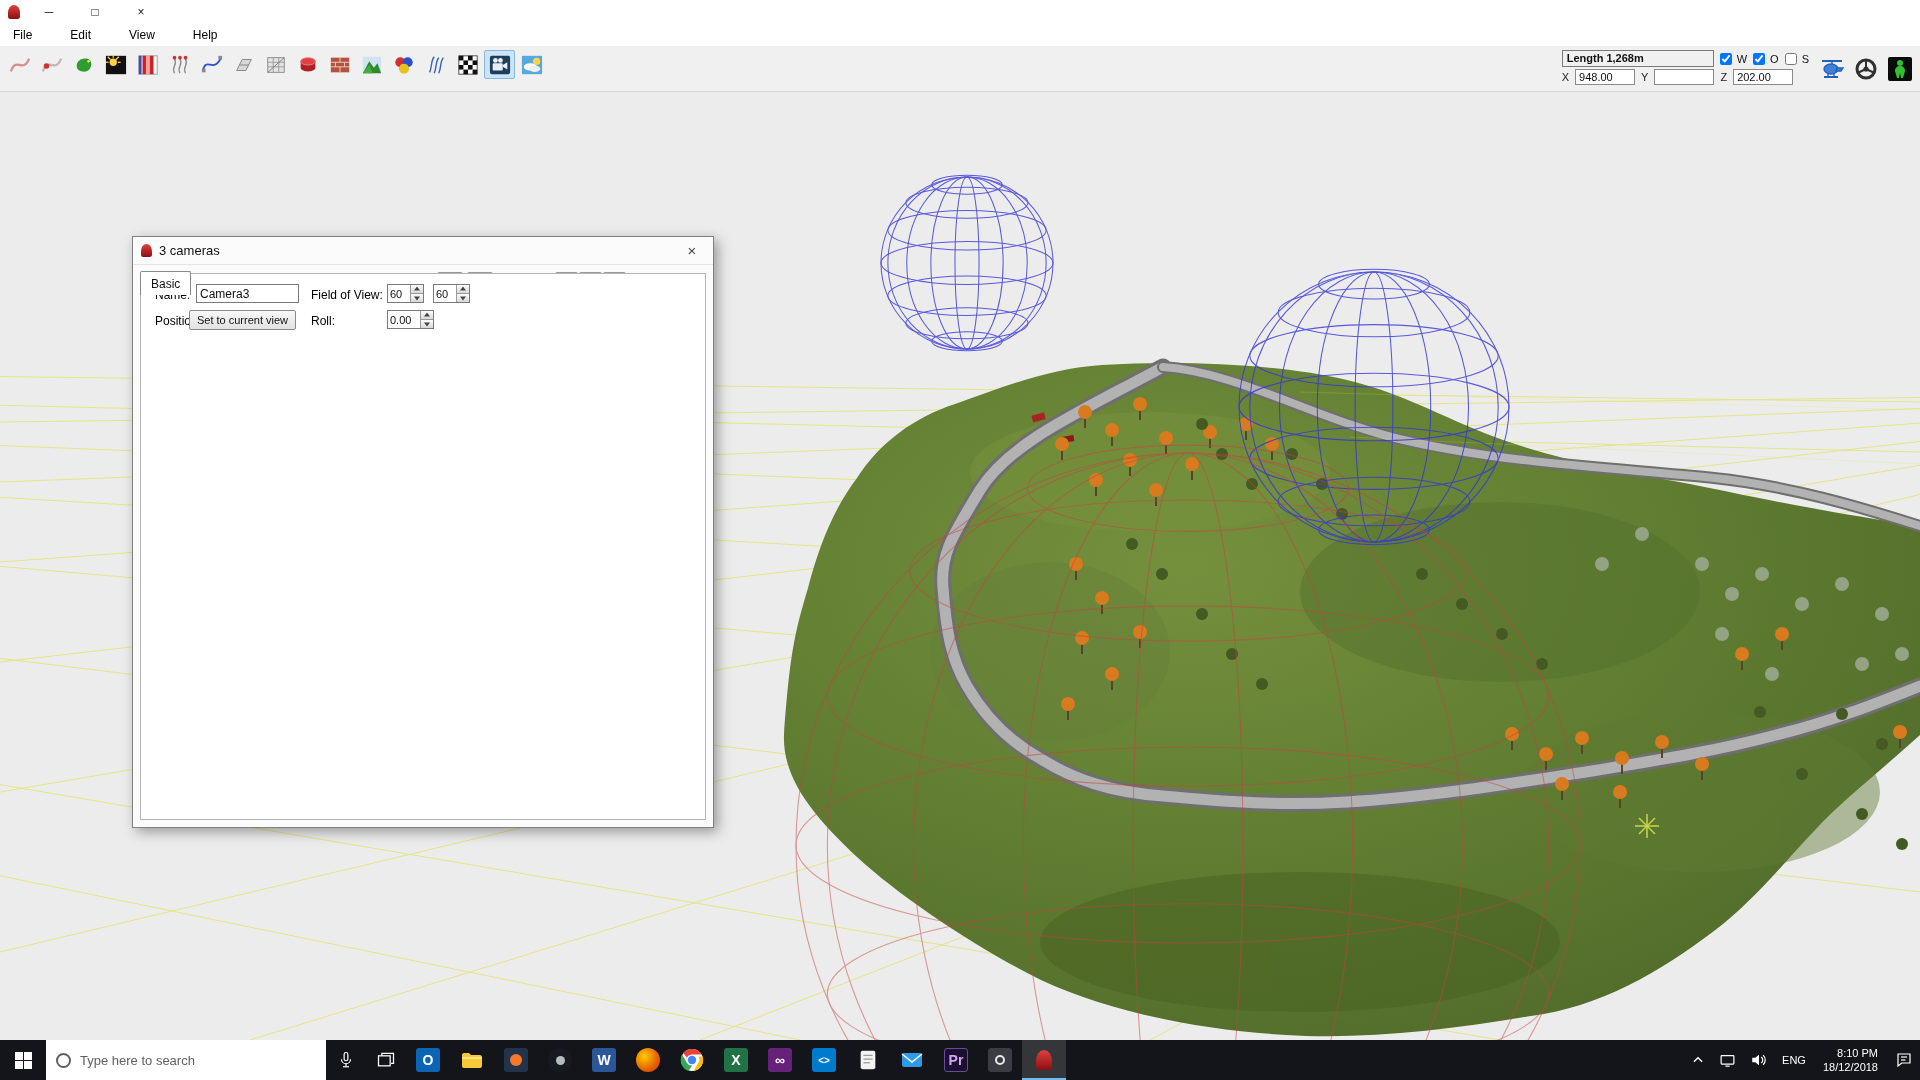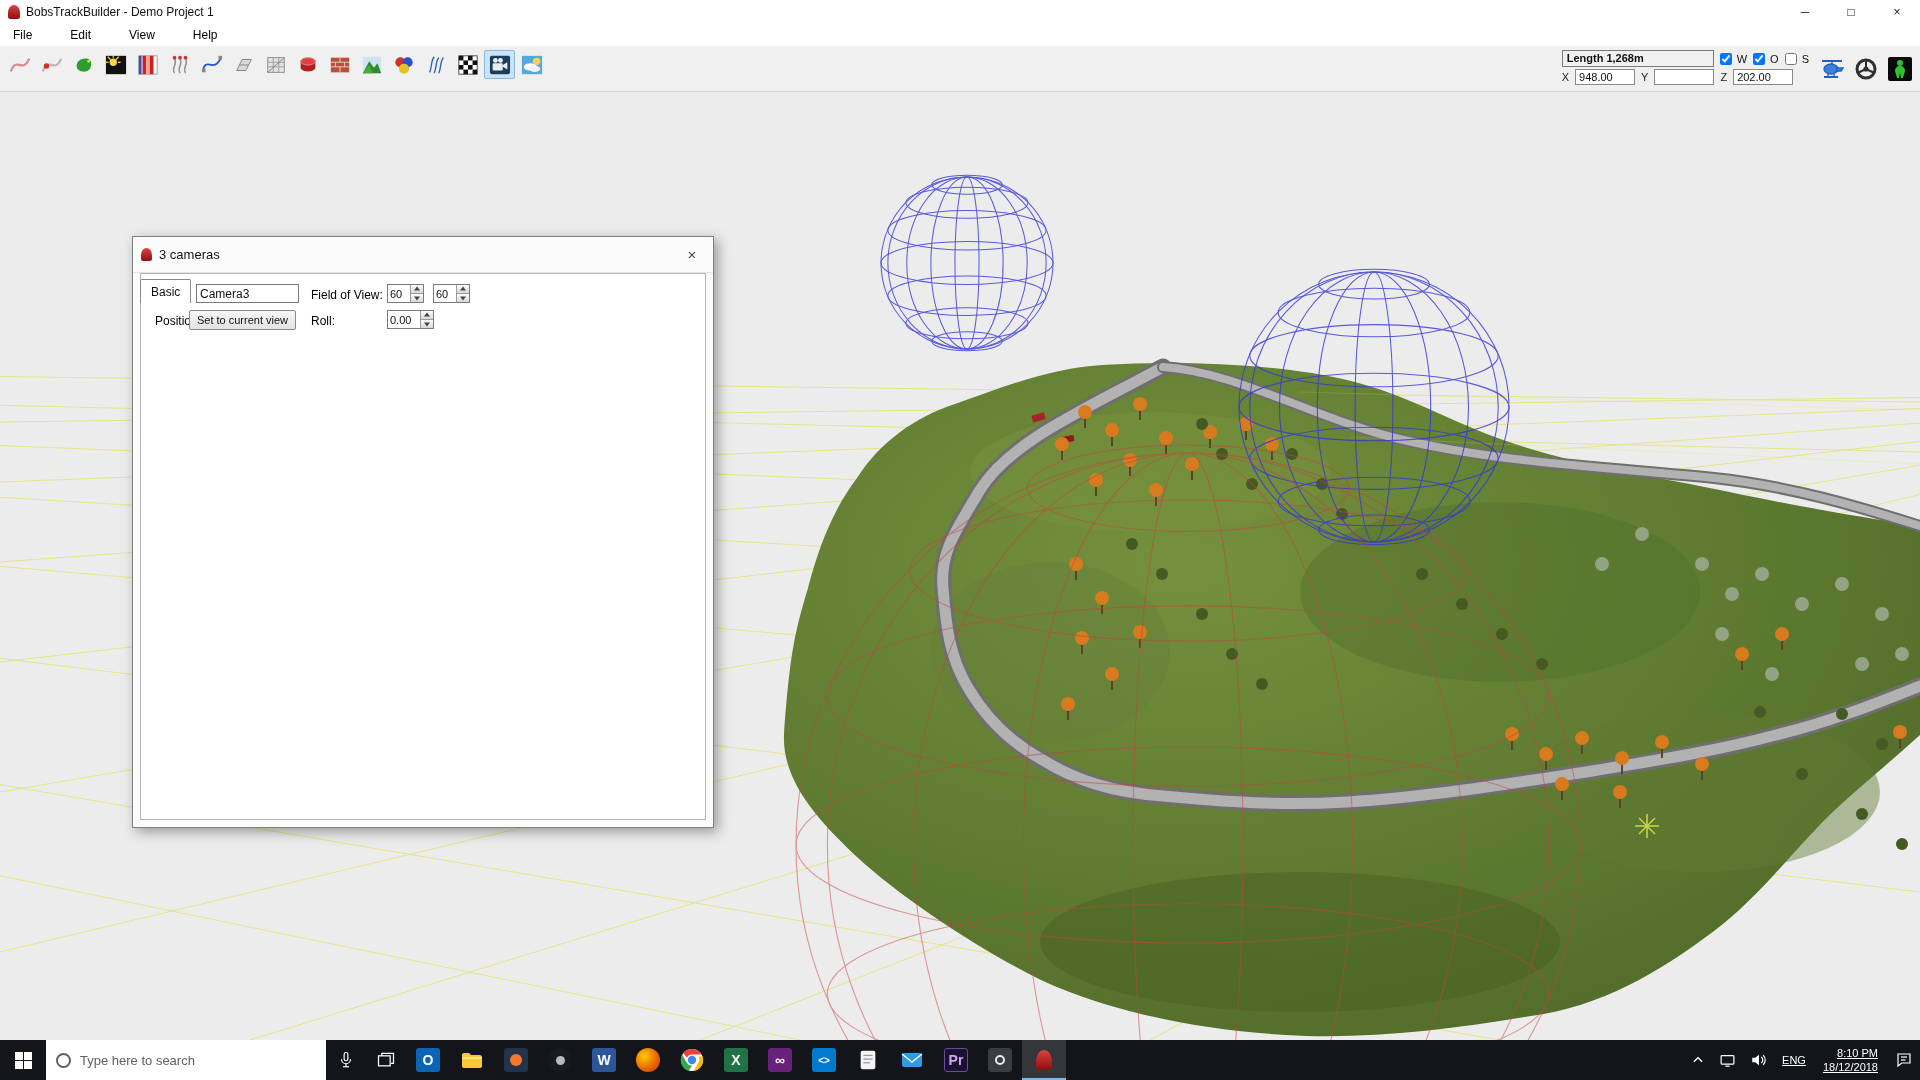--- a/index.html
+++ b/index.html
@@ -30,21 +30,21 @@
   .coord-in { width:60px; height:16px; font-size:11px; border:1px solid #8a8a8a; padding:0 3px; background:#fff; color:#111; }
   .tb-rico { display:flex; align-items:center; gap:3px; padding-top:4px; }
   .tb-rico .tb-btn { width:30px; height:30px; }
 
   
   .viewport { flex:1 1 auto; position:relative; background:#ececec; overflow:hidden; }
   .viewport svg.scene { position:absolute; inset:0; width:100%; height:100%; display:block; }
 
   
   .dialog { position:absolute; left:132px; top:144px; width:582px; height:592px; background:#fbfbfb; border:1px solid #808080; box-shadow:4px 4px 12px rgba(0,0,0,.35); font-size:12px; z-index:5; }
-  .dlg-titlebar { height:36px; display:flex; align-items:center; padding:0 4px 0 8px; border-bottom:1px solid #e4e4e4; background:#fbfbfb; }
+  .dlg-titlebar { height:28px; display:flex; align-items:center; padding:0 4px 0 8px; border-bottom:1px solid #e4e4e4; background:#fbfbfb; }
   .dlg-icon { width:11px; height:13px; background:linear-gradient(180deg,#e04040,#8b1010); border-radius:50% 50% 20% 20% / 55% 55% 18% 18%; margin-right:7px; }
   .dlg-title { flex:1; font-size:13px; color:#111; }
   .dlg-close { width:34px; height:24px; display:flex; align-items:center; justify-content:center; font-size:15px; color:#444; }
   .dlg-tabrow { display:flex; align-items:flex-end; padding:6px 7px 0 7px; height:30px; }
   .dlg-tab { padding:3px 10px 4px 10px; font-size:12px; color:#111; background:#f0f0f0; border:1px solid #8a8a8a; border-bottom:none; border-radius:2px 2px 0 0; margin-right:2px; position:relative; }
   .dlg-tab.active { background:#fff; padding-top:5px; z-index:2; }
   .dlg-minibtn { width:26px; height:22px; margin-left:4px; margin-bottom:1px; border:1px solid #9a9a9a; background:linear-gradient(#fefefe,#e3e3e3); border-radius:2px; display:flex; align-items:center; justify-content:center; font-size:14px; font-weight:bold; }
   .dlg-minibtn.add { color:#2244cc; margin-left:10px; }
   .dlg-minibtn.rem { color:#333; }
   .dlg-nav { display:flex; margin-left:62px; margin-bottom:1px; }
@@ -69,33 +69,32 @@
   .winlogo { display:grid; grid-template-columns:8px 8px; grid-template-rows:8px 8px; gap:1px; }
   .winlogo span { background:#fdfdfd; }
   .tk-search { width:280px; background:#ffffff; display:flex; align-items:center; padding:0 10px; gap:9px; }
   .tk-search .ring { width:15px; height:15px; border:2px solid #5f5f5f; border-radius:50%; flex:0 0 auto; }
   .tk-search input { border:none; outline:none; flex:1; font-size:13px; color:#333; background:transparent; }
   .tk-search input::placeholder { color:#5f5f5f; }
   .tk-ibtn { width:40px; display:flex; align-items:center; justify-content:center; }
   .tk-app { width:44px; display:flex; align-items:center; justify-content:center; position:relative; }
   .tk-app.active { background:rgba(255,255,255,.14); box-shadow:inset 0 -2px 0 #76b9ed; }
   .badge { width:24px; height:24px; border-radius:3px; display:flex; align-items:center; justify-content:center; font-size:14px; font-weight:bold; color:#fff; }
-  .tray { margin-left:auto; display:flex; align-items:stretch;text-decoration:underline; }
+  .tray { margin-left:auto; display:flex; align-items:stretch; }
   .tray-item { display:flex; align-items:center; justify-content:center; padding:0 7px; font-size:11px; }
   .tk-clock { display:flex; flex-direction:column; align-items:flex-end; justify-content:center; line-height:14px; padding:0 10px; font-size:11px; }
   .meeple { width:16px; height:20px; background:linear-gradient(180deg,#e04040,#8b1010); border-radius:50% 50% 20% 20% / 55% 55% 18% 18%; }
 </style>
 </head>
 <body>
 
 <div class="screen">
 
   <div class="titlebar">
     <div class="app-icon"></div>
-    <div class="tb-title">BobsTrackBuilder - Demo Project 1</div>
     <div class="win-btn">─</div>
     <div class="win-btn">□</div>
     <div class="win-btn close">×</div>
   </div>
 
   <div class="menubar">
     <span class="menu-item">File</span>
     <span class="menu-item">Edit</span>
     <span class="menu-item">View</span>
     <span class="menu-item">Help</span>

